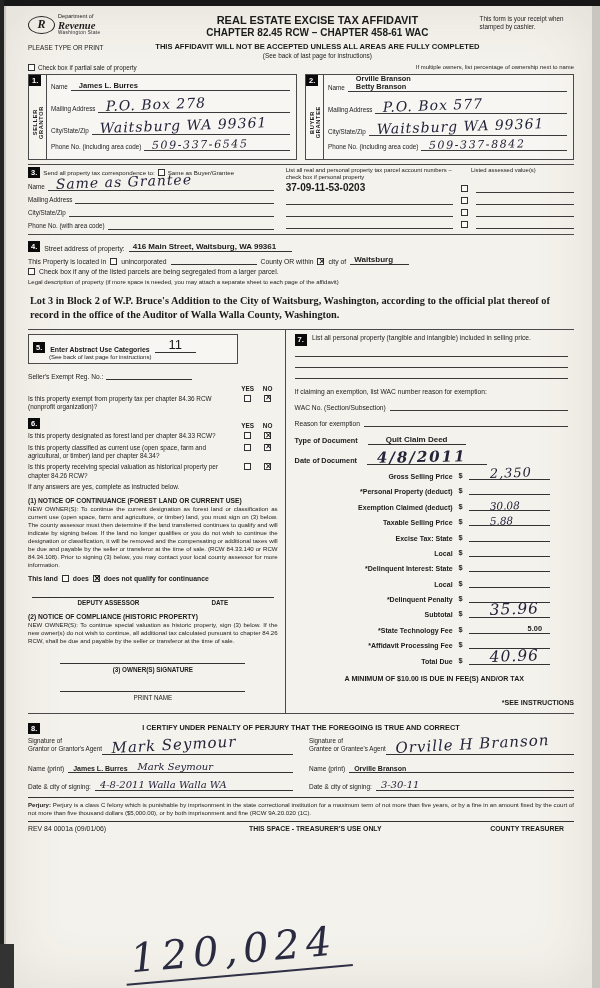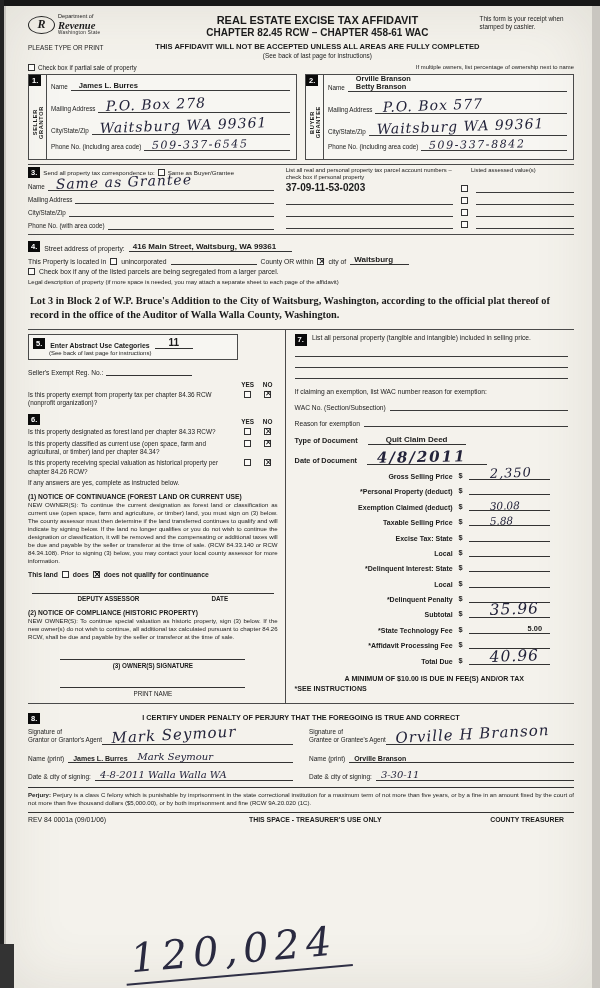--- a/index.html
+++ b/index.html
@@ -75,21 +75,21 @@
 .tinylabel{font-size:6px;margin-top:4px;}
 
 .legal{padding:2px 2px 6px;}
 .legal p{font-family:"Liberation Serif",serif;font-weight:700;font-size:10.3px;line-height:1.4;margin-top:5px;}
 
 .mid{border-top:1px solid #4a4a4a;border-bottom:1px solid #4a4a4a;display:flex;}
 .mcol-left{width:47%;padding:4px 7px 6px 0;min-width:0;}
 .mcol-right{flex:1;border-left:1px solid #4a4a4a;padding:4px 0 6px 9px;min-width:0;}
 .s5box{border:1px solid #4a4a4a;padding:2px 4px 3px;width:84%;background:rgba(255,255,255,.3);}
 .s5row{display:flex;align-items:flex-end;gap:5px;font-size:6.9px;font-weight:700;}
-.absval{border-bottom:.8px solid #333;font-weight:700;font-size:10px;padding:0 14px;}
+.absval{border-bottom:.8px solid #333;font-weight:400;font-size:13px;padding:0 14px;}
 .seeback2{font-size:6px;margin-left:16px;margin-top:1px;}
 .regrow{display:flex;align-items:flex-end;gap:3px;font-size:6.6px;margin-top:8px;}
 .regline{width:86px;border-bottom:.8px solid #333;height:8px;}
 .ynhead{display:flex;justify-content:flex-end;font-size:6.4px;font-weight:700;margin-top:5px;}
 .ynhead span{width:20px;text-align:center;}
 .s6head{display:flex;align-items:flex-end;margin-top:7px;}
 .s6head .spacer{flex:1;}
 .s6head span.yn{width:20px;text-align:center;font-size:6.4px;font-weight:700;}
 .qrow{display:flex;align-items:flex-start;margin-top:3px;}
 .qtext{flex:1;font-size:6.4px;line-height:1.3;padding-right:3px;}
@@ -117,21 +117,21 @@
 .mrow{display:flex;align-items:flex-end;margin-top:6.4px;}
 .mlab{width:158px;text-align:right;font-size:7px;font-weight:700;white-space:nowrap;}
 .mcur{width:16px;text-align:center;font-size:7.4px;font-weight:700;}
 .mline{flex:1;border-bottom:.8px solid #333;height:9px;position:relative;margin-right:24px;}
 .hwv{font-family:"DejaVu Serif",serif;font-style:italic;color:#23233a;position:absolute;bottom:-2px;left:26%;white-space:nowrap;transform:rotate(-2deg);transform-origin:left bottom;}
 .hwv-md{font-size:13px;letter-spacing:1px;}
 .hwv-sm{font-size:10.5px;}
 .hwv-lg{font-size:15.5px;letter-spacing:1px;}
 .tv{position:absolute;bottom:0;right:8px;font-size:7.4px;font-weight:700;}
 .minnote{font-size:7.1px;font-weight:700;text-align:center;margin-top:10px;}
-.seeinstr{font-size:7.1px;font-weight:700;text-align:left;margin-top:2px;}
+.seeinstr{font-size:7.1px;font-weight:700;text-align:right;margin-top:16px;}
 
 .sec8{margin-top:5px;padding-top:4px;position:relative;}
 .s8head{text-align:center;font-size:7.3px;font-weight:700;}
 .s8head .badge{position:absolute;left:0;top:4px;}
 .s8cols{display:flex;gap:16px;margin-top:5px;}
 .s8col{flex:1;min-width:0;}
 .s8sig{display:flex;align-items:flex-end;}
 .s8siglab{font-size:6.3px;line-height:1.3;white-space:nowrap;padding-bottom:1px;}
 .s8line{flex:1;border-bottom:.8px solid #333;height:18px;position:relative;}
 .s8line .hw{position:absolute;left:10px;bottom:-3px;font-size:15px;white-space:nowrap;transform:rotate(-3deg);transform-origin:left bottom;letter-spacing:1px;}

